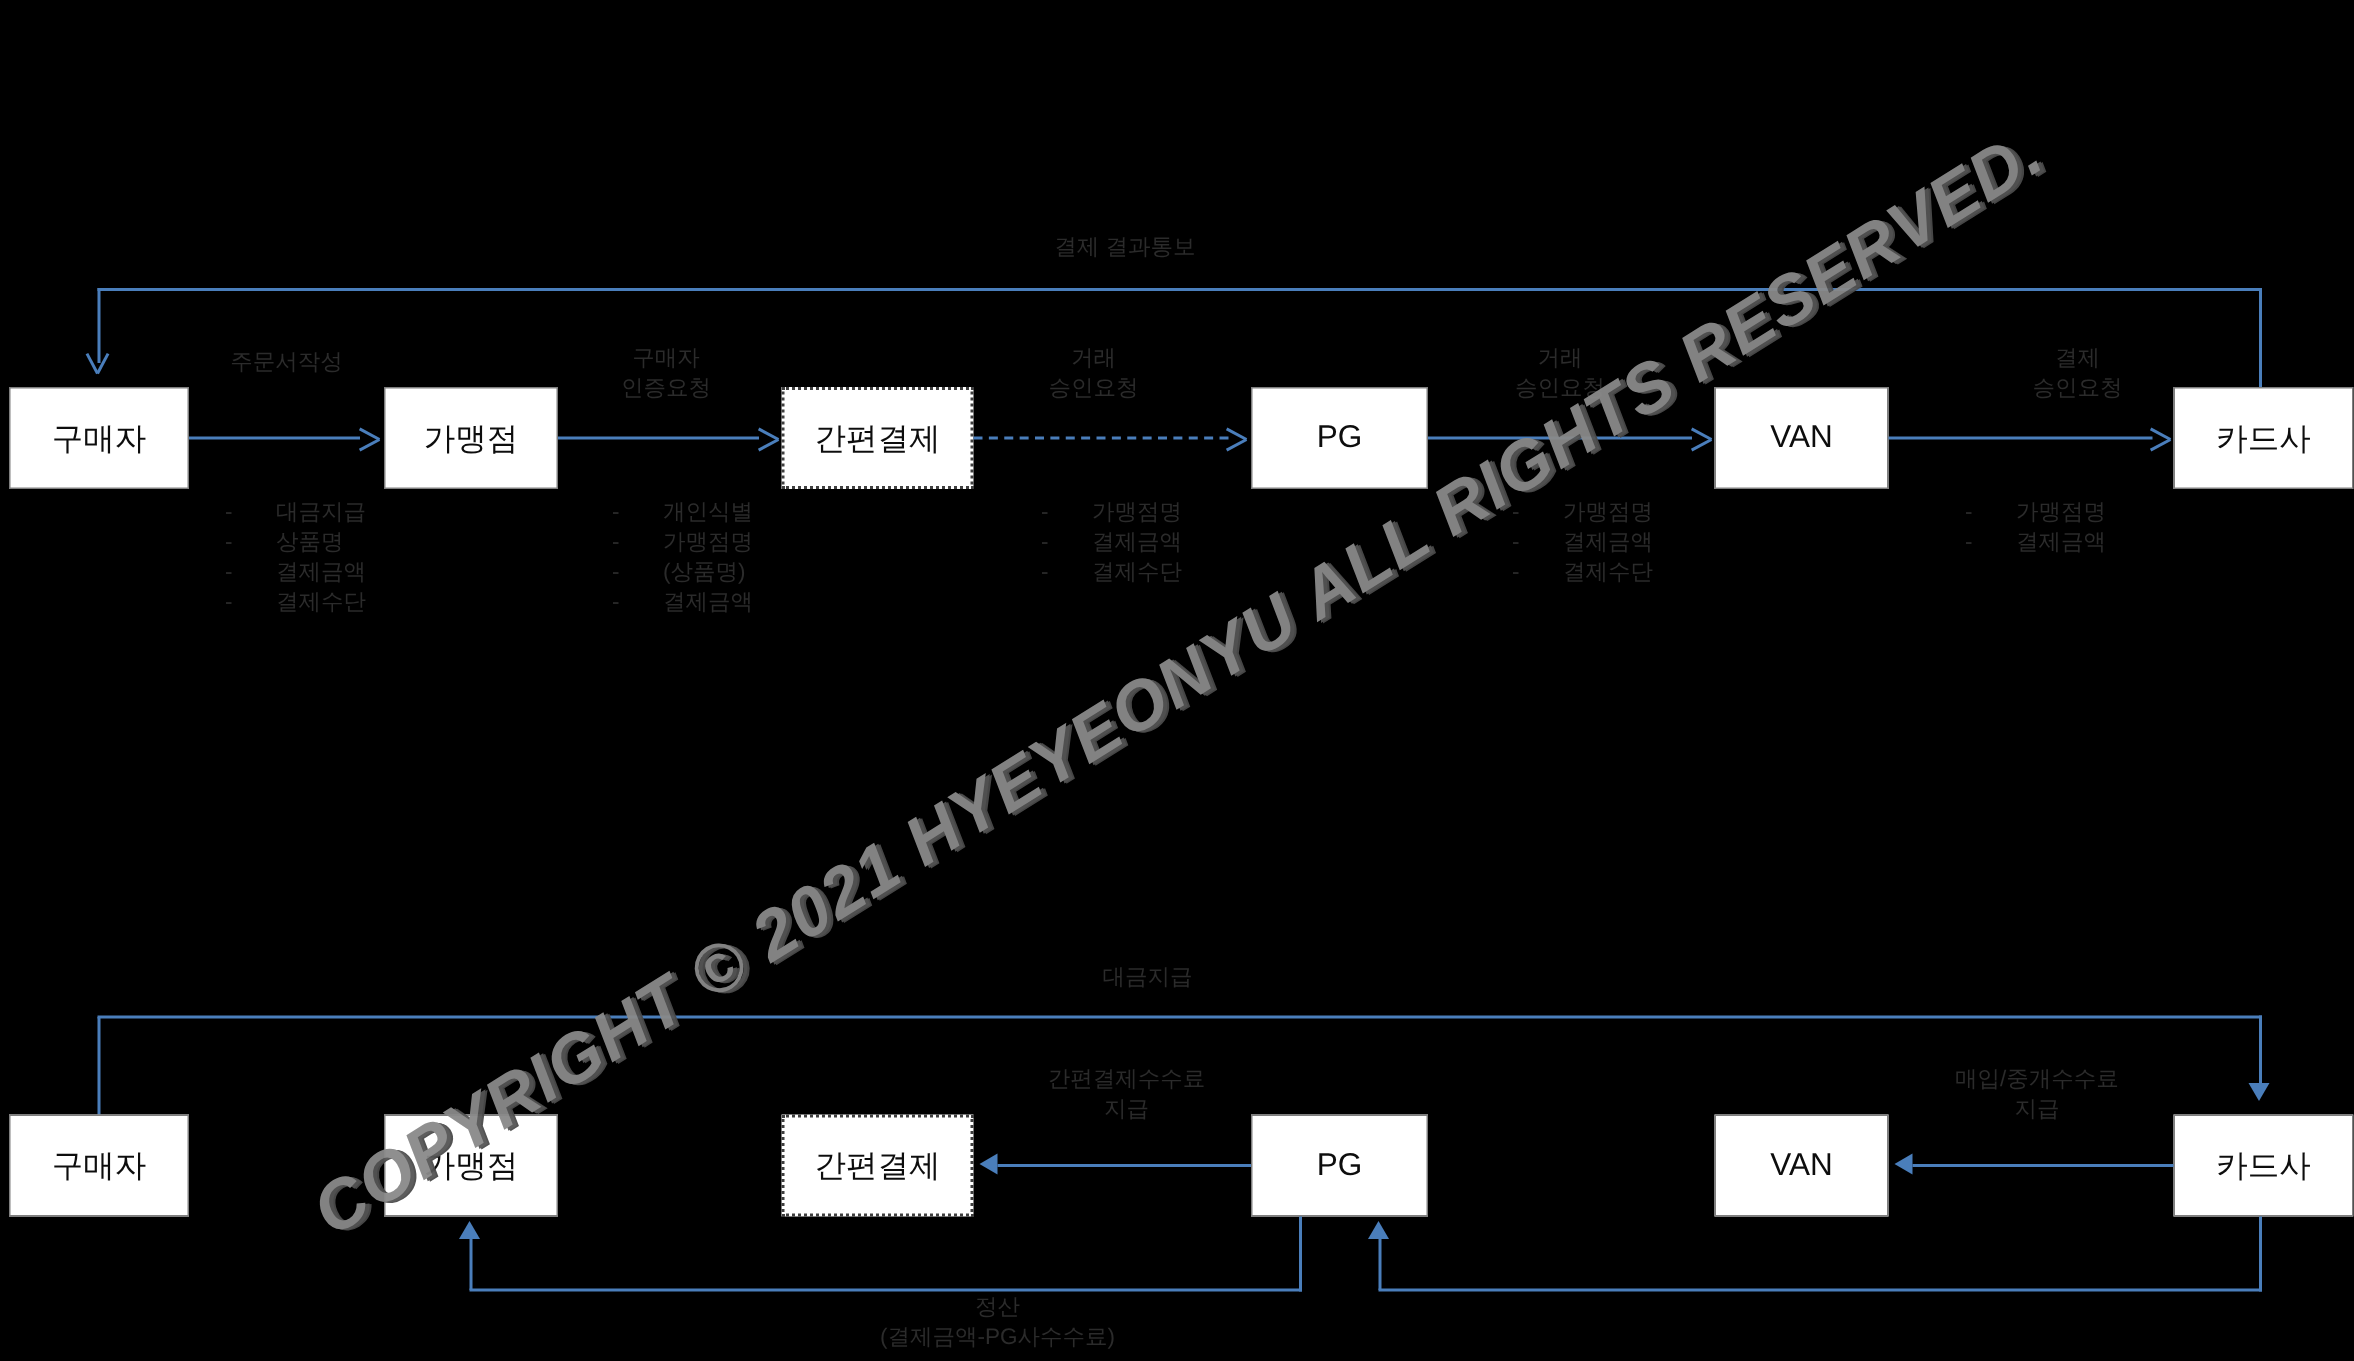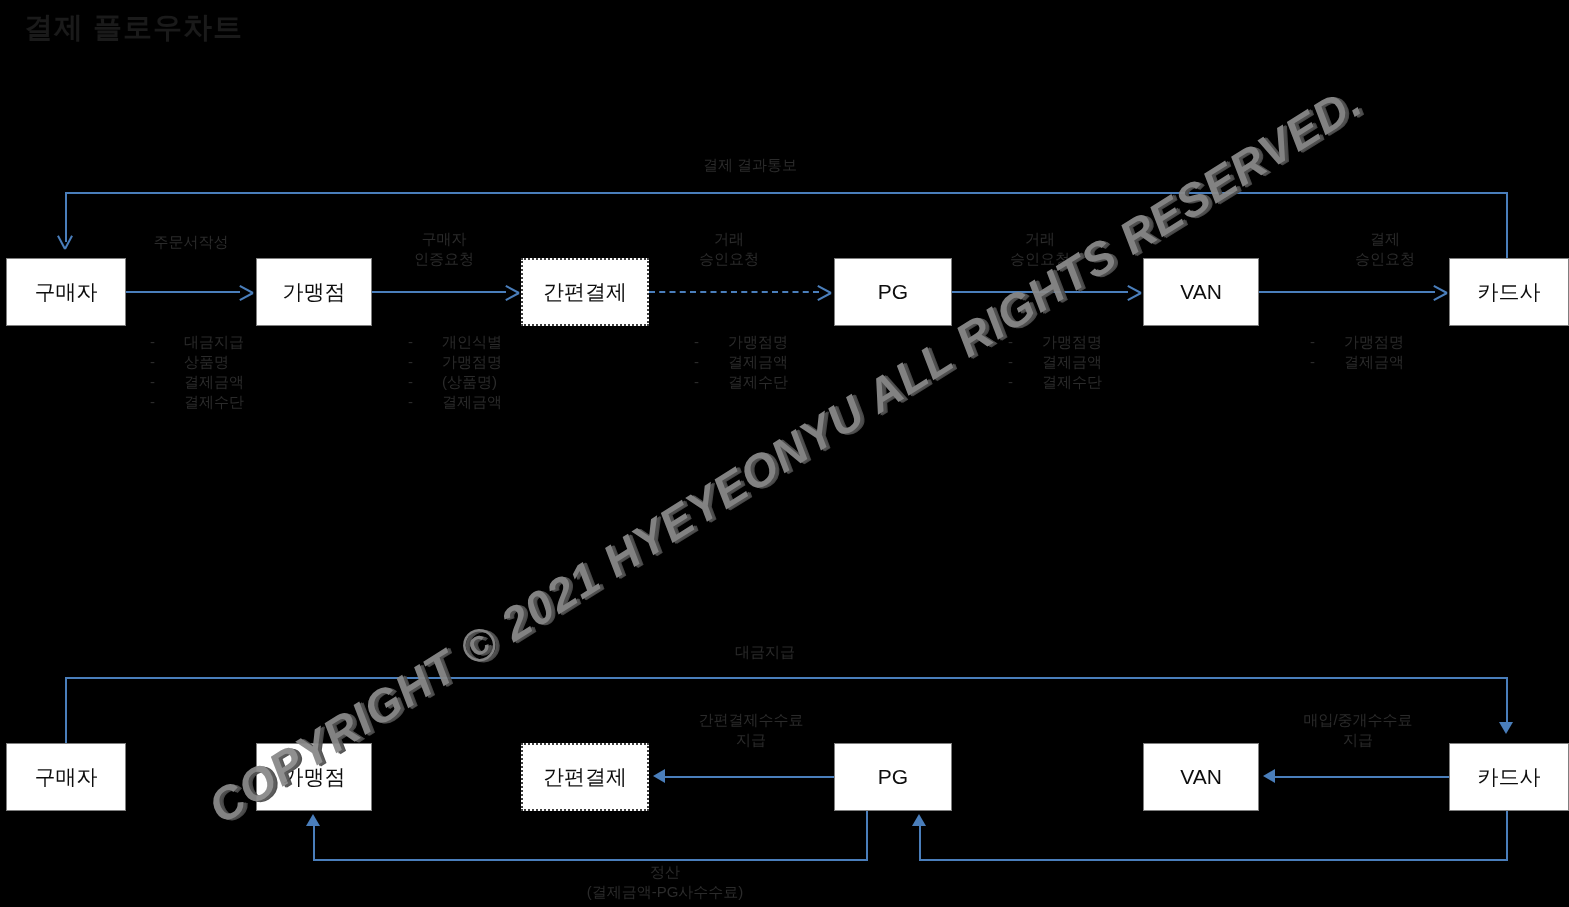--- a/index.html
+++ b/index.html
@@ -77,21 +77,20 @@
     color:#8a8a8a;white-space:nowrap;letter-spacing:1px;
     text-shadow:2px 2px 0 #555, 3px 3px 0 #4a4a4a;
     pointer-events:none;opacity:.95;
   }
 </style>
 </head>
 <body>
 
 <div id="stage">
 
-  <div class="h1">결제 플로우차트</div>
 
 
   <div class="ann" style="left:660px;top:155px;width:180px;">결제 결과통보</div>
 
   <div class="vline" style="left:1506px;top:193px;height:65px;"></div>
   <div class="hline" style="left:65px;top:192px;width:1443px;"></div>
   <div class="vline" style="left:65px;top:192px;height:50px;"></div>
   <div class="ohead" style="left:57px;top:234px;transform:rotate(90deg);"></div>
 
   <div class="node" style="left:6px;top:258px;width:120px;height:68px;">

